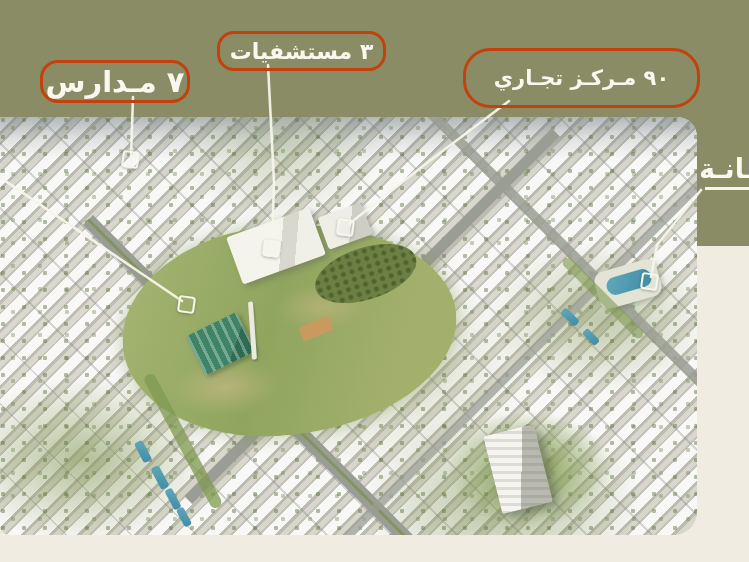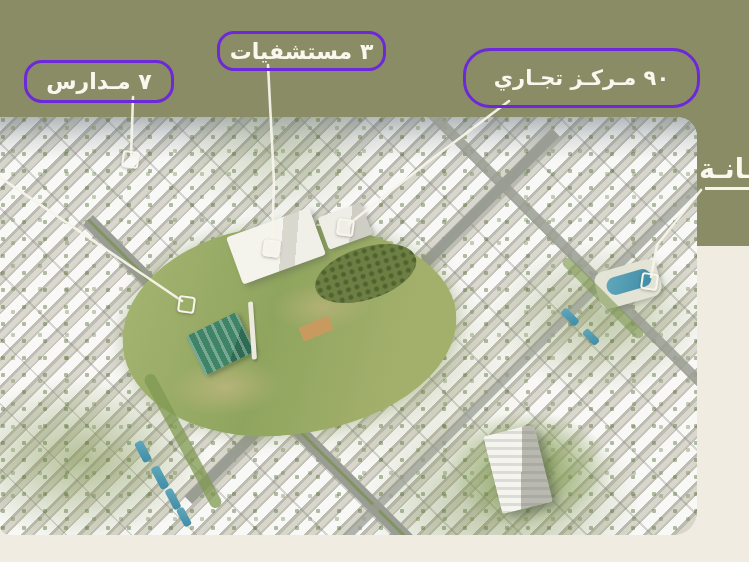--- a/index.html
+++ b/index.html
@@ -94,23 +94,23 @@
 
   .marker { position:absolute; width:13px; height:13px; border:2.5px solid #f8f5ec; border-radius:3.5px;
             transform:rotate(8deg); box-shadow:0 1px 3px rgba(40,45,35,.35); }
   .mk-schools    { left:122px; top:151px; }
   .mk-hospitals  { left:263px; top:240px; }
   .mk-commercial { left:337px; top:219px; }
   .mk-mosque     { left:178px; top:296px; }
   .mk-pool       { left:641px; top:273px; }
 
   .callout { position:absolute; display:flex; align-items:center; justify-content:center;
-             border:3px solid #6d28d9; color:#faf7ee; font-weight:bold; white-space:nowrap;
+             border:3px solid #c2410c; color:#faf7ee; font-weight:bold; white-space:nowrap;
              background:transparent; }
-  .co-schools    { left:24px;  top:60px; width:144px; height:37px; border-radius:18px; font-size:22px; }
+  .co-schools    { left:40px;  top:60px; width:144px; height:37px; border-radius:18px; font-size:29px; }
   .co-hospitals  { left:217px; top:31px; width:163px; height:34px; border-radius:17px; font-size:22px; }
   .co-commercial { left:463px; top:48px; width:231px; height:54px; border-radius:27px; font-size:21px; }
   .co-clipped    { position:absolute; left:699px; top:150px; height:36px; display:flex; align-items:center;
                    color:#faf7ee; font-weight:bold; font-size:27px; white-space:nowrap; }
   .clip-underline { position:absolute; left:705px; top:187px; width:44px; height:3px; background:#f7f4ea; }
 </style>
 </head>
 <body>
 
 <div class="slide">

